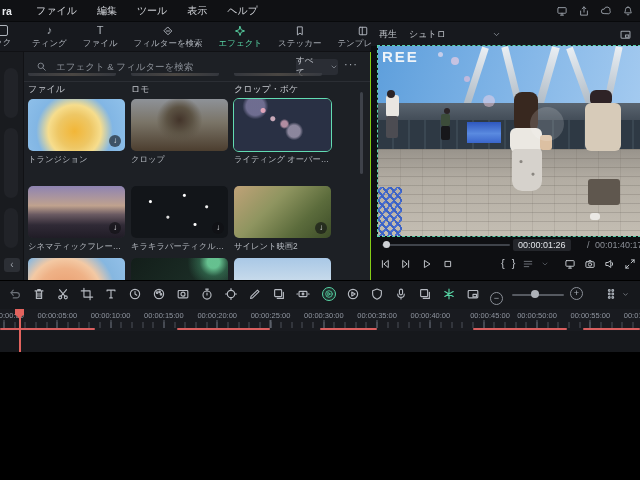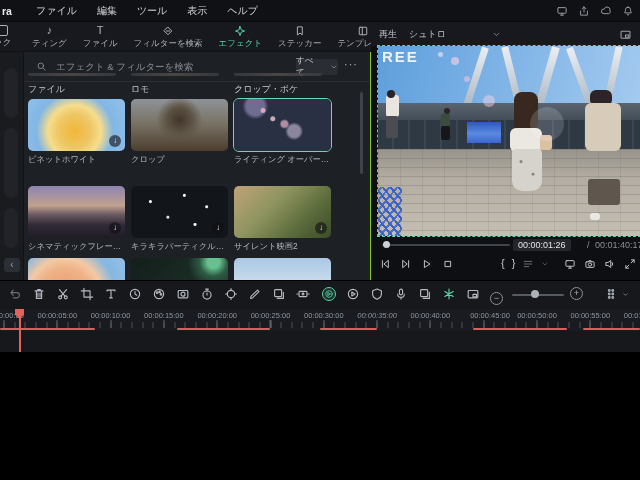--- a/index.html
+++ b/index.html
@@ -402,21 +402,21 @@
         <div class="sec-remnant" style="left: 4px; top: 21px;"></div>
         <div class="sec-head" style="left: 4px; top: 31px;">ファイル</div>
         <div class="sec-remnant" style="left: 107px; top: 21px;"></div>
         <div class="sec-head" style="left: 107px; top: 31px;">ロモ</div>
         <div class="sec-remnant" style="left: 210px; top: 21px;"></div>
         <div class="sec-head" style="left: 210px; top: 31px;">クロップ・ボケ</div>
         <div class="card" style="left: 4px; top: 47px;">
           <div class="th th-flower-yellow"></div>
           <div class="dl">↓</div>
         </div>
-        <div class="card-label" style="left: 4px; top: 102px;">ビネットホワイト</div>
+        <div class="card-label" style="left: 4px; top: 102px;">トランジション</div>
         <div class="card" style="left: 107px; top: 47px;">
           <div class="th th-woman-warm"></div>
         </div>
         <div class="card-label" style="left: 107px; top: 102px;">クロップ</div>
         <div class="card selected" style="left: 210px; top: 47px;">
           <div class="th th-lens-flare"></div>
         </div>
         <div class="card-label" style="left: 210px; top: 102px;">ライティング オーバーレイ オーバー-...</div>
         <div class="card" style="left: 4px; top: 134px;">
           <div class="th th-mountain-dusk"></div>
@@ -643,21 +643,21 @@
     <div class="ruler" id="ruler">
       <div class="rticks"></div>
       <div class="rticks-major"></div>
     <span class="rlabel" style="left: -26px;">00:00:00:00</span>
         <span class="rlabel" style="left: 27.3px;">00:00:05:00</span>
         <span class="rlabel" style="left: 80.6px;">00:00:10:00</span>
         <span class="rlabel" style="left: 133.9px;">00:00:15:00</span>
         <span class="rlabel" style="left: 187.2px;">00:00:20:00</span>
         <span class="rlabel" style="left: 240.5px;">00:00:25:00</span>
         <span class="rlabel" style="left: 293.8px;">00:00:30:00</span>
-        <span class="rlabel" style="left: 347.1px; font-style: italic;">00:00:35:00</span>
+        <span class="rlabel" style="left: 347.1px;">00:00:35:00</span>
         <span class="rlabel" style="left: 400.4px;">00:00:40:00</span>
         <span class="rlabel" style="left: 460px;">00:00:45:00</span>
         <span class="rlabel" style="left: 507px;">00:00:50:00</span>
         <span class="rlabel" style="left: 560.3px;">00:00:55:00</span>
         <span class="rlabel" style="left: 613.6px;">00:01:00:00</span>
         <div class="rseg" style="left: 0px; width: 95px;"></div>
         <div class="rseg" style="left: 177px; width: 93px;"></div>
         <div class="rseg" style="left: 320px; width: 57px;"></div>
         <div class="rseg" style="left: 473px; width: 94px;"></div>
         <div class="rseg" style="left: 583px; width: 57px;"></div>

